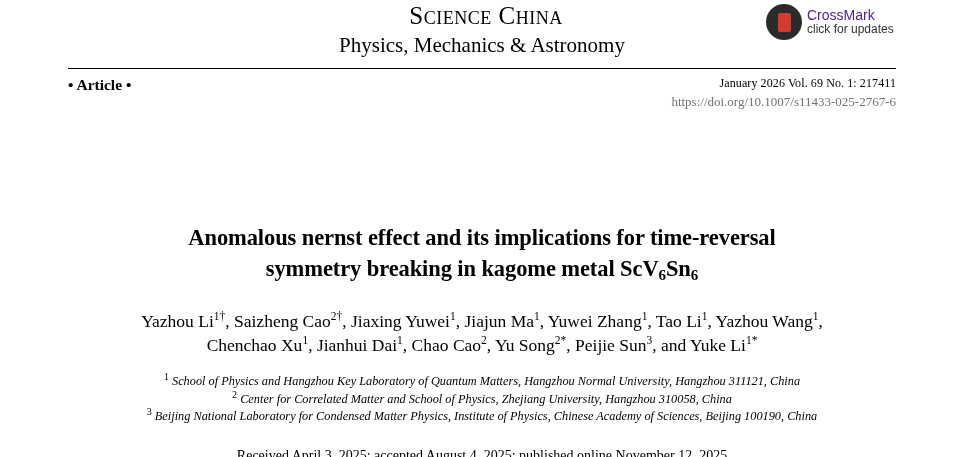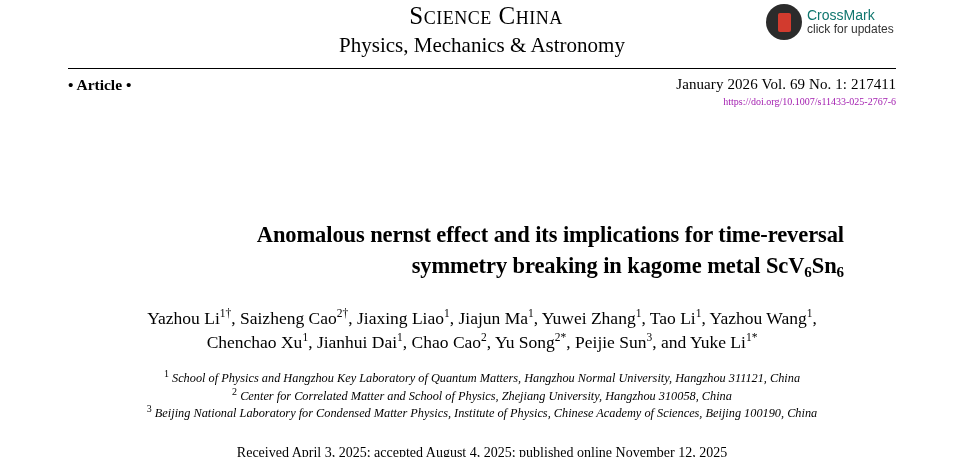--- a/index.html
+++ b/index.html
@@ -68,21 +68,21 @@
   }
   .crossmark-text {
     display: flex;
     flex-direction: column;
     justify-content: center;
     line-height: 1.05;
   }
   .crossmark-name {
     font-family: "Liberation Sans", sans-serif;
     font-size: 14px;
-    color: #0f766e;
+    color: #4c1d95;
   }
   .crossmark-sub {
     font-family: "Liberation Sans", sans-serif;
     font-size: 12px;
     color: #333333;
     white-space: nowrap;
   }
 
   
   .rule {
@@ -99,36 +99,36 @@
     margin: 7px 68px 0 68px;
   }
   .article-tag {
     font-size: 15.5px;
     font-weight: bold;
   }
   .meta-right {
     text-align: right;
   }
   .issue-line {
-    font-size: 15px;
+    font-size: 12px;
     letter-spacing: 0.1px;
   }
   .doi-line {
-    font-size: 10px;
-    color: #a21caf;
+    font-size: 13px;
+    color: #737373;
     margin-top: 3px;
     text-decoration: none;
     display: block;
   }
 
   
   .title-block {
     margin-top: 112px;
-    text-align: right;
-    padding: 0 120px;
+    text-align: center;
+    padding: 0 84px;
   }
   .paper-title {
     font-size: 22.5px;
     font-weight: bold;
     line-height: 31px;
     letter-spacing: -0.1px;
   }
   .paper-title sub {
     font-size: 15px;
     vertical-align: baseline;
@@ -204,21 +204,21 @@
   </div>
 
   <div class="title-block">
     <div class="paper-title">
       <span>Anomalous nernst effect and its implications for time-reversal</span><br>
       <span>symmetry breaking in kagome metal ScV</span><sub>6</sub><span>Sn</span><sub>6</sub>
     </div>
   </div>
 
   <div class="authors">
-    <span>Yazhou Li</span><sup>1†</sup><span>, Saizheng Cao</span><sup>2†</sup><span>, Jiaxing Liao</span><sup>1</sup><span>, Jiajun Ma</span><sup>1</sup><span>, Yuwei Zhang</span><sup>1</sup><span>, Tao Li</span><sup>1</sup><span>, Yazhou Wang</span><sup>1</sup><span>,</span><br>
+    <span>Yazhou Li</span><sup>1†</sup><span>, Saizheng Cao</span><sup>2†</sup><span>, Jiaxing Yuwei</span><sup>1</sup><span>, Jiajun Ma</span><sup>1</sup><span>, Yuwei Zhang</span><sup>1</sup><span>, Tao Li</span><sup>1</sup><span>, Yazhou Wang</span><sup>1</sup><span>,</span><br>
     <span>Chenchao Xu</span><sup>1</sup><span>, Jianhui Dai</span><sup>1</sup><span>, Chao Cao</span><sup>2</sup><span>, Yu Song</span><sup>2*</sup><span>, Peijie Sun</span><sup>3</sup><span>, and Yuke Li</span><sup>1*</sup>
   </div>
 
   <div class="affiliations">
     <div>
       <span class="aff-num">1</span>
       <span>School of Physics and Hangzhou Key Laboratory of Quantum Matters, Hangzhou Normal University, Hangzhou 311121, China</span>
     </div>
     <div>
       <span class="aff-num">2</span>

